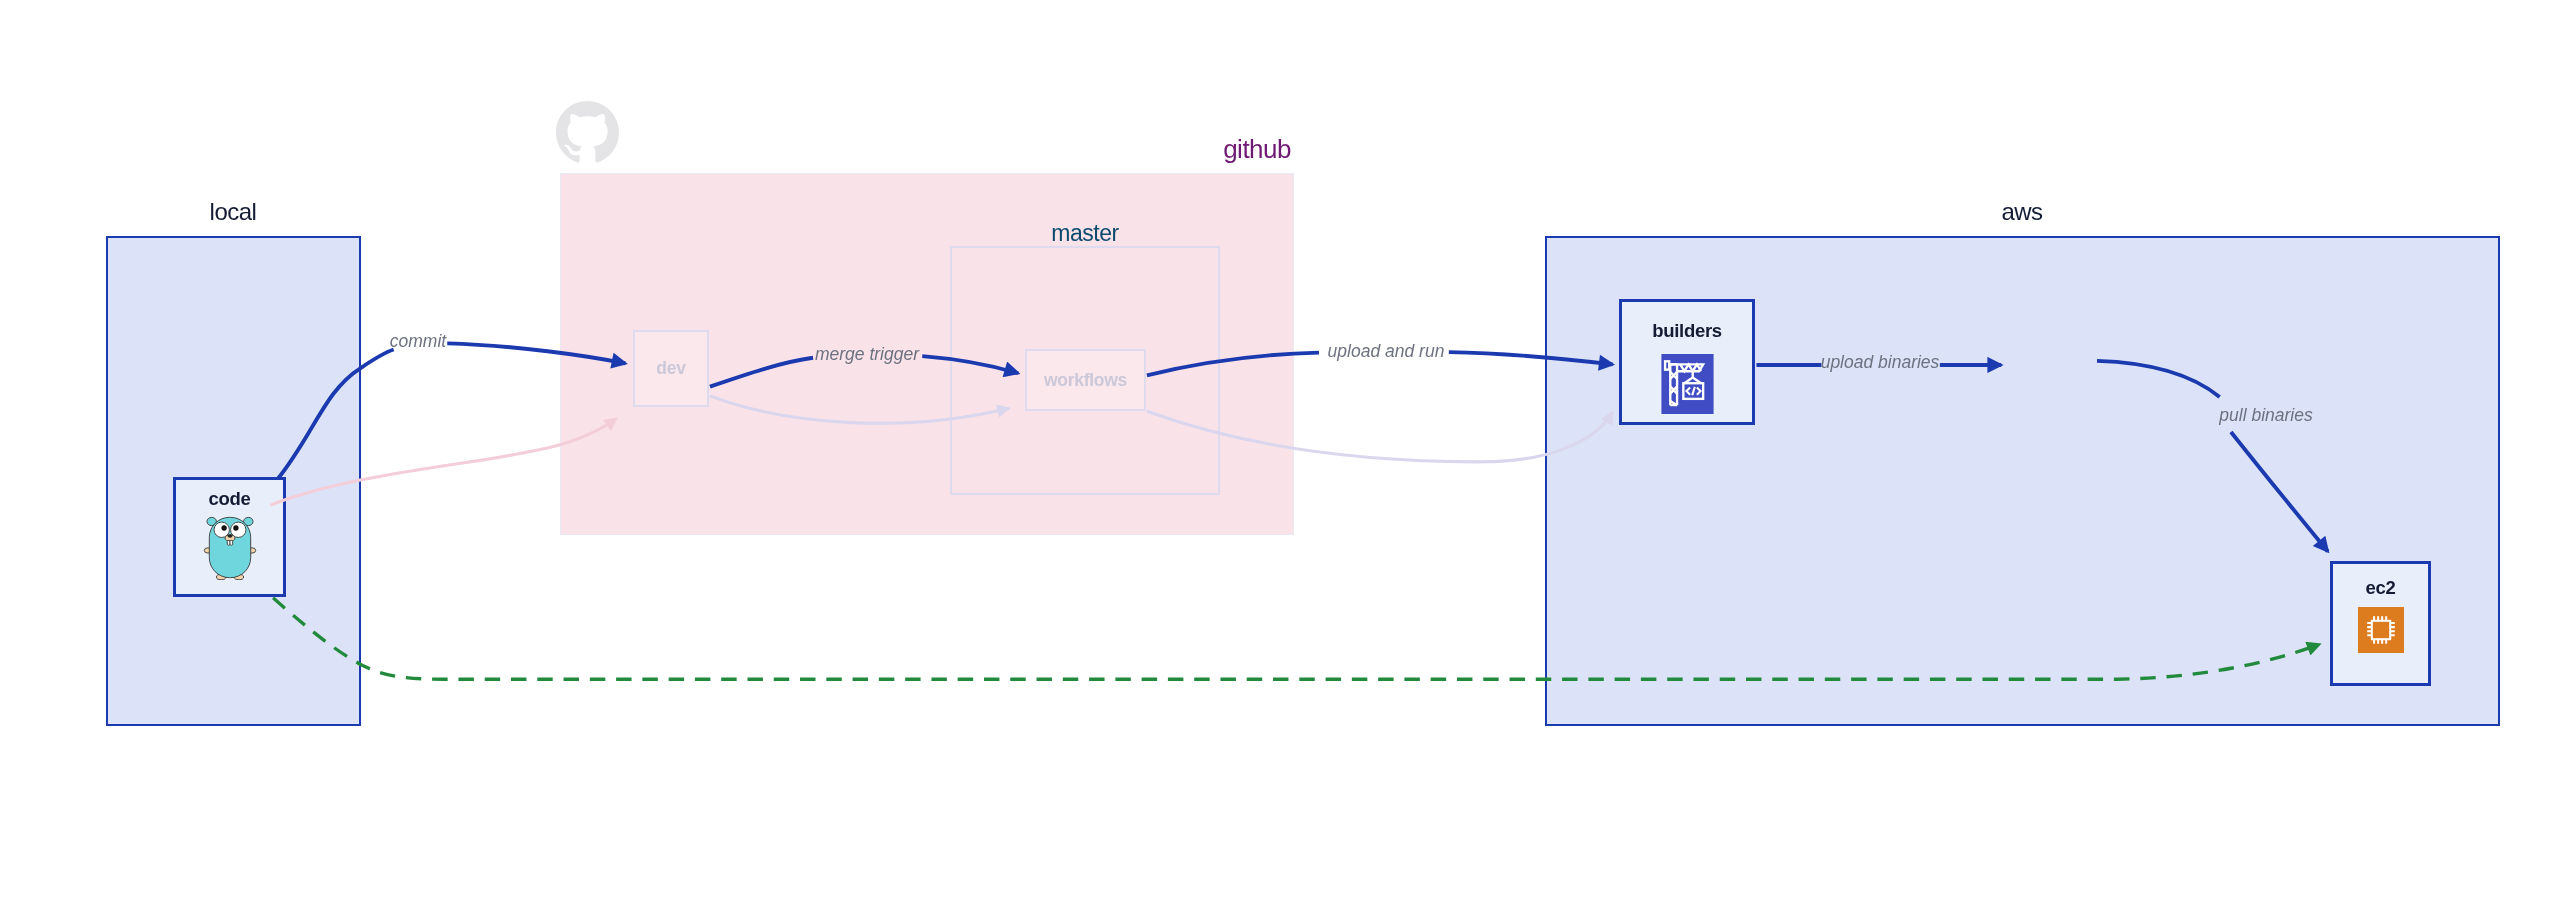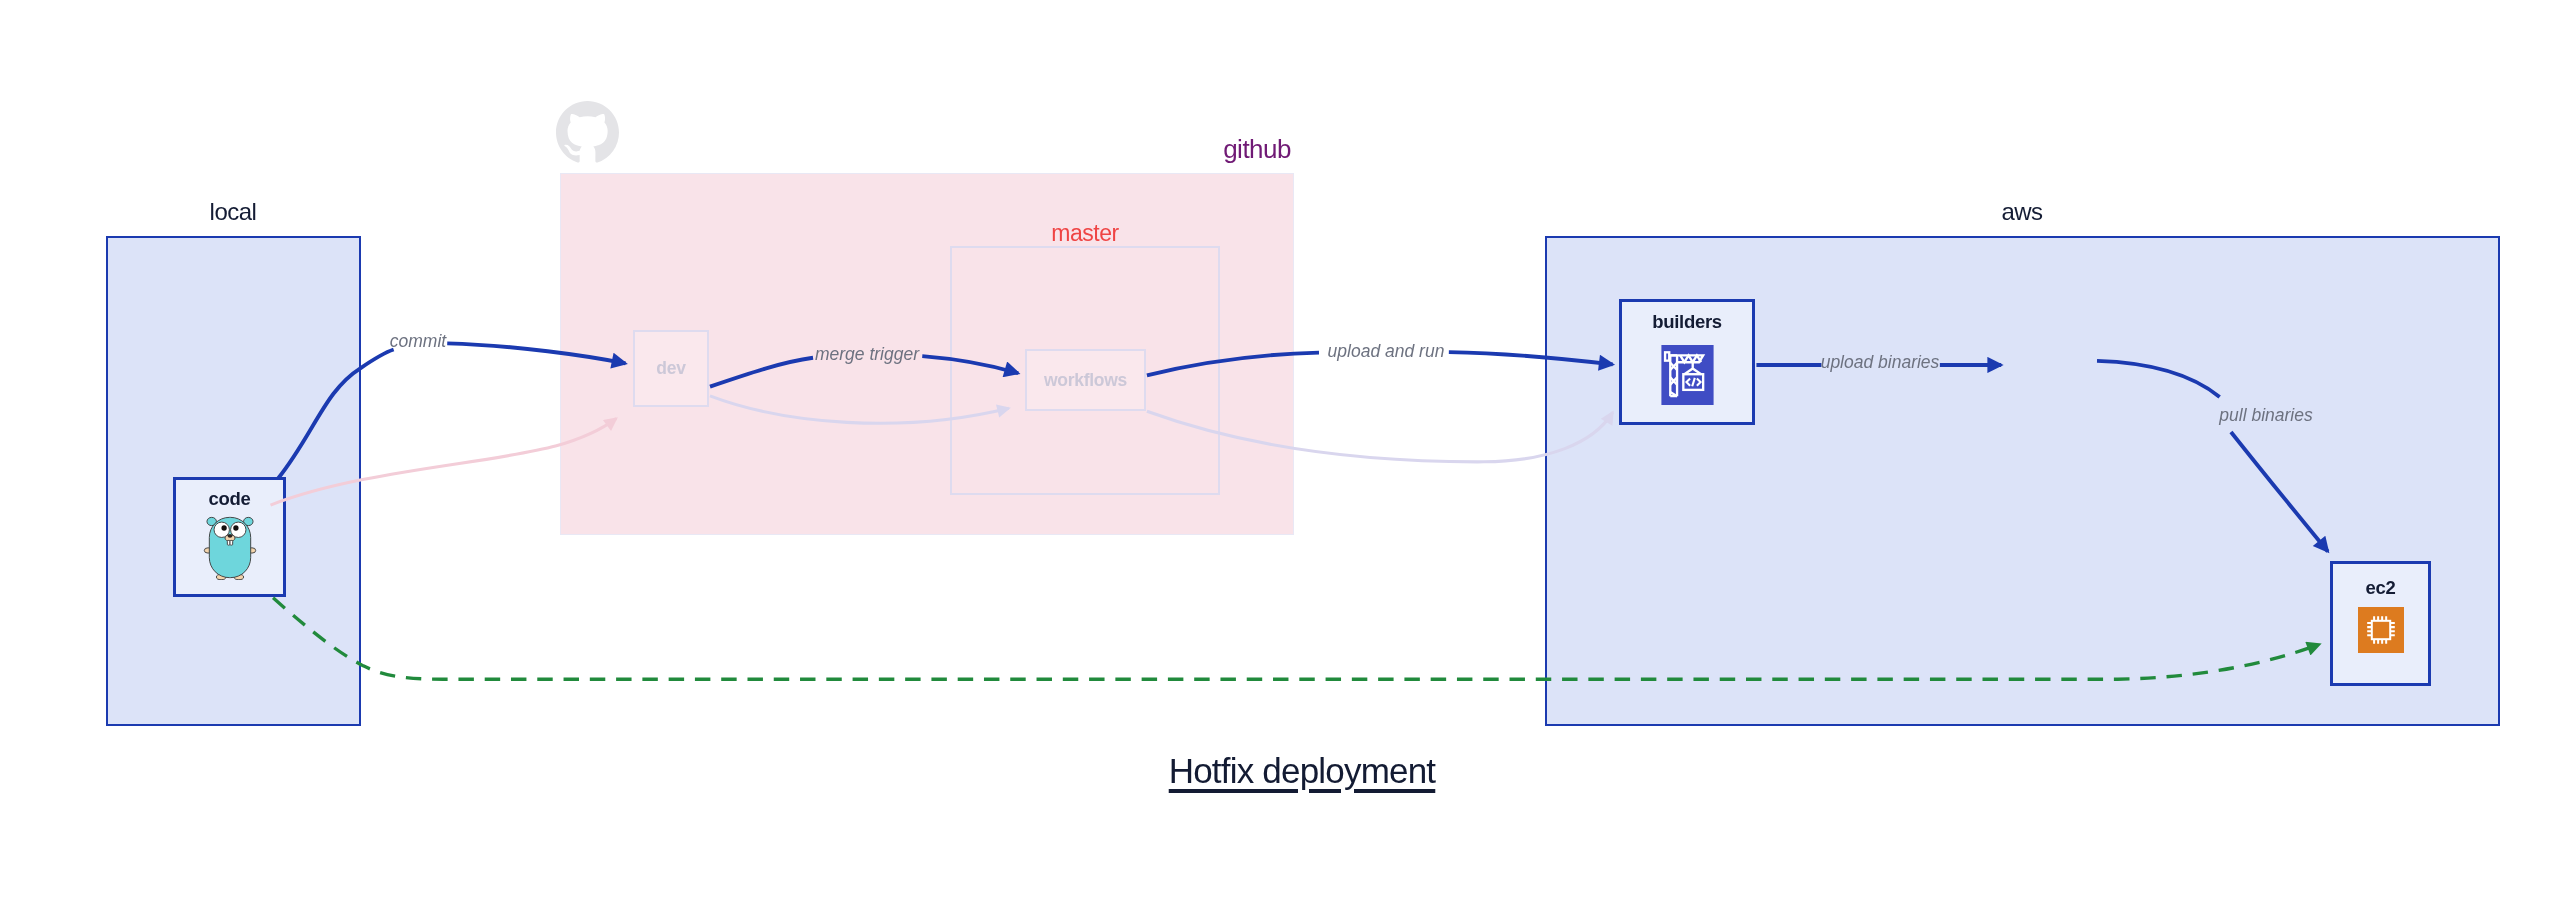--- a/index.html
+++ b/index.html
@@ -12,32 +12,32 @@
   .group-local{left:106px;top:236px;width:255px;height:490px;}
   .group-aws{left:1545px;top:236px;width:955px;height:490px;}
   .group-github{left:560px;top:173px;width:734px;height:362px;background:#f9e3e9;border:1.5px solid #e9e8f5;z-index:1;}
   .box-master{position:absolute;left:950px;top:246px;width:270px;height:249px;border:2.1px solid #dedbef;box-sizing:border-box;z-index:2;}
 
   
   .glabel{position:absolute;transform:translate(-50%,-50%);font-size:24px;color:#141c34;letter-spacing:-0.5px;z-index:6;white-space:nowrap;}
   .lbl-local{left:233px;top:212px;}
   .lbl-aws{left:2022px;top:212px;}
   .lbl-github{position:absolute;left:1291px;top:149px;transform:translate(-100%,-50%);font-size:26px;color:#701a75;letter-spacing:-0.5px;z-index:6;white-space:nowrap;}
-  .lbl-master{position:absolute;left:1085px;top:233px;transform:translate(-50%,-50%);font-size:23px;color:#ef4444;letter-spacing:-0.5px;z-index:6;white-space:nowrap;}
+  .lbl-master{position:absolute;left:1085px;top:233px;transform:translate(-50%,-50%);font-size:23px;color:#0c4a6e;letter-spacing:-0.5px;z-index:6;white-space:nowrap;}
 
   
   .node{position:absolute;box-sizing:border-box;display:flex;flex-direction:column;align-items:center;z-index:3;}
   .node.solid{background:#e9eefb;border:3.6px solid #1b3ab0;}
   .node.ghost{background:rgba(255,255,255,0.18);border:2.1px solid #dedbef;justify-content:center;}
   .node-label{font-weight:bold;font-size:18.5px;color:#141c34;letter-spacing:-0.3px;}
   .node.ghost .node-label{color:#ccc8d8;font-size:17.5px;}
   .node-code{left:173px;top:477px;width:113px;height:120px;padding-top:8.2px;gap:5.2px;}
   .node-dev{left:633px;top:330px;width:76px;height:77px;}
   .node-workflows{left:1025px;top:349px;width:121px;height:62px;}
-  .node-builders{left:1619px;top:299px;width:136px;height:126px;padding-top:9.3px;gap:12px;}
+  .node-builders{left:1619px;top:299px;width:136px;height:126px;padding-top:9.3px;gap:12px;justify-content:center;}
   .node-s3{left:2006px;top:302px;width:90px;height:123px;padding-top:9.3px;gap:8.2px;}
   .node-ec2{left:2330px;top:561px;width:101px;height:125px;padding-top:13px;gap:8.2px;}
 
   
   svg.edges{position:absolute;left:0;top:0;z-index:4;pointer-events:none;}
 
   
   .elabel{position:absolute;transform:translate(-50%,-50%);font-style:italic;font-size:17.5px;color:#6d7280;z-index:5;white-space:nowrap;}
   .el-commit{left:418px;top:341px;}
   .el-merge{left:867px;top:354px;}
@@ -174,16 +174,15 @@
   <span class="elabel el-merge">merge trigger</span>
   <span class="elabel el-run">upload and run</span>
   <span class="elabel el-upbin">upload binaries</span>
   <span class="elabel el-pull">pull binaries</span>
 
   <span class="glabel lbl-local">local</span>
   <span class="glabel lbl-aws">aws</span>
   <span class="lbl-github">github</span>
   <span class="lbl-master">master</span>
 
-  <div class="title">Hotfix deployment</div>
 
 </div>
 
 
 </body></html>

